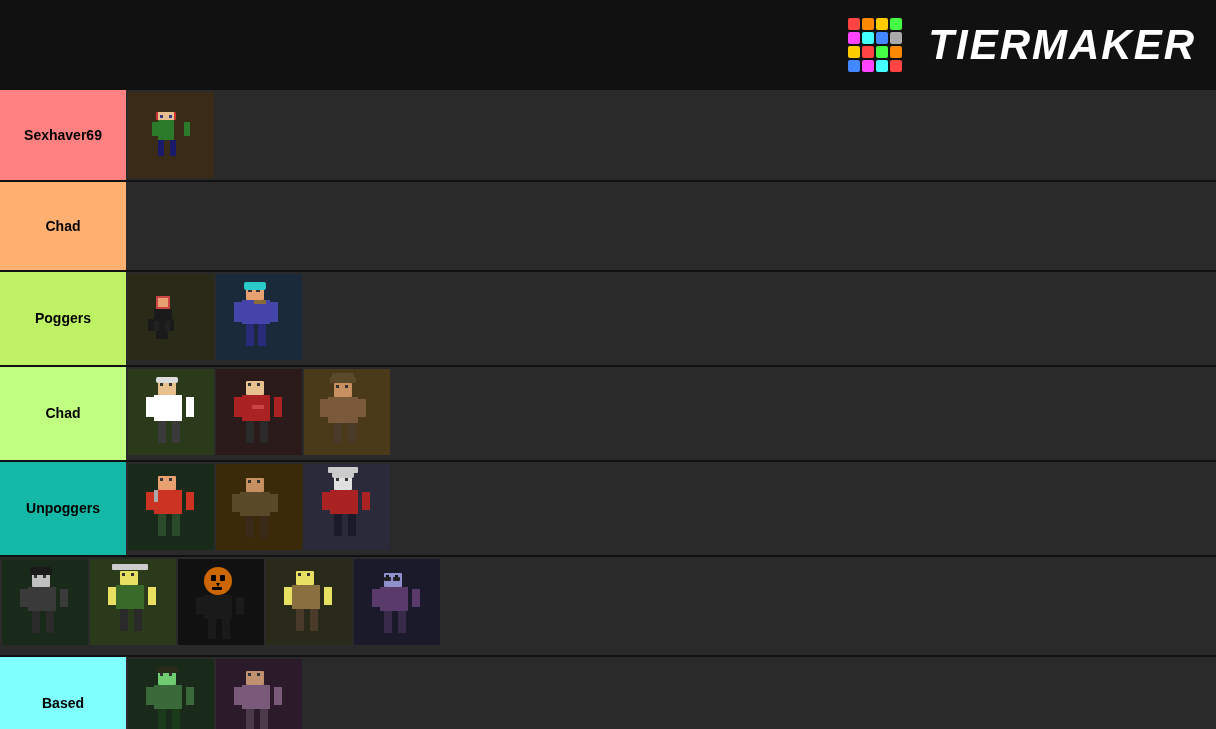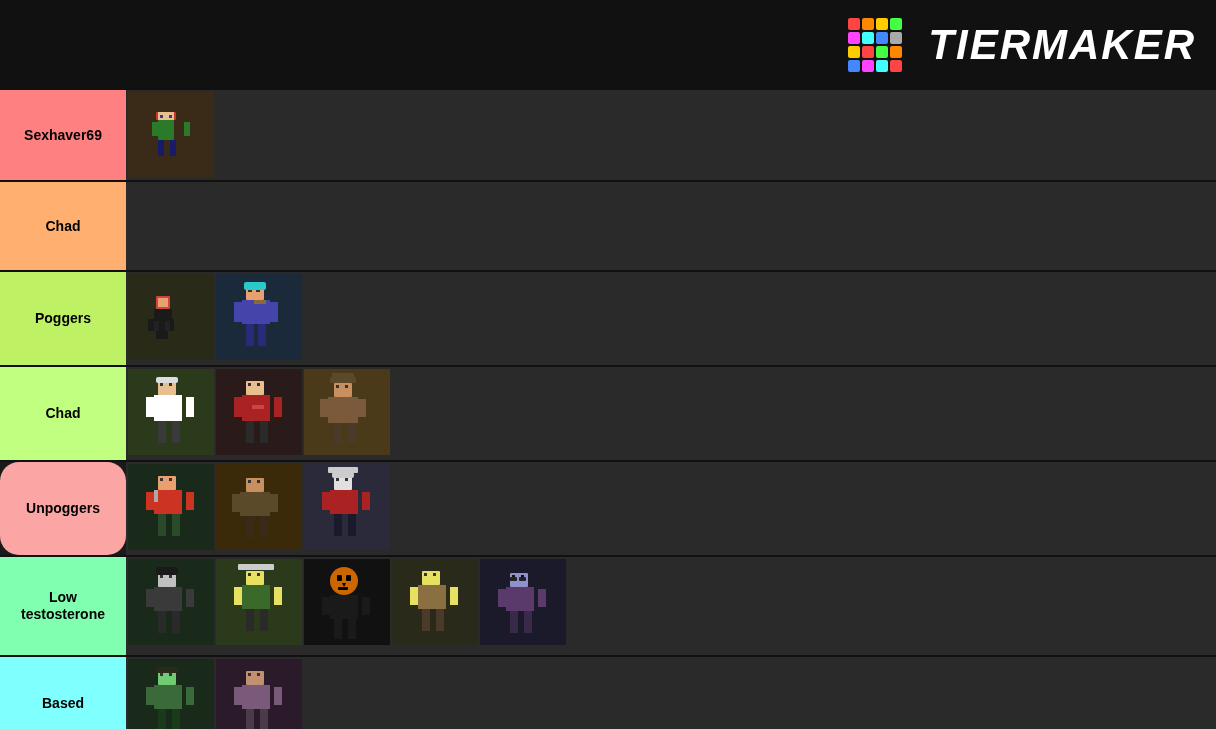--- a/index.html
+++ b/index.html
@@ -240,21 +240,21 @@
           <rect x="44" y="54" width="8" height="20" fill="#4a3a2a"></rect>
 
           <rect x="26" y="8" width="26" height="6" fill="#5a4a2a" rx="1"></rect>
           <rect x="28" y="4" width="22" height="5" fill="#5a4a2a" rx="1"></rect>
         </svg>
       </div>
     </div>
   </div>
 
   <div class="tier-row" style="min-height:95px">
-    <div class="tier-label" style="background:#fca5a5;border-radius:19px;">
+    <div class="tier-label" style="background:#14b8a6;">
       <span>Unpoggers</span>
     </div>
     <div class="tier-content">
 
       <div class="tier-item">
         <svg class="char-svg" viewBox="0 0 86 86">
           <rect width="86" height="86" fill="#1a2a1a"></rect>
           <rect x="30" y="12" width="18" height="14" fill="#e8a070" rx="1"></rect>
           <rect x="32" y="14" width="3" height="3" fill="#333"></rect>
           <rect x="41" y="14" width="3" height="3" fill="#333"></rect>
@@ -296,23 +296,20 @@
 
           <rect x="28" y="8" width="22" height="6" fill="#cccccc" rx="2"></rect>
 
           <rect x="24" y="3" width="30" height="6" fill="#cccccc" rx="1"></rect>
         </svg>
       </div>
     </div>
   </div>
 
   <div class="tier-row" style="min-height:100px">
-    <div class="tier-label" style="background:#80ffb0;">
-      <span>Low testosterone</span>
-    </div>
     <div class="tier-content">
 
       <div class="tier-item">
         <svg class="char-svg" viewBox="0 0 86 86">
           <rect width="86" height="86" fill="#1a2a1a"></rect>
           <rect x="30" y="14" width="18" height="14" fill="#c0c0c0" rx="1"></rect>
           <rect x="32" y="16" width="3" height="3" fill="#333"></rect>
           <rect x="41" y="16" width="3" height="3" fill="#333"></rect>
           <rect x="26" y="28" width="28" height="24" fill="#3a3a3a"></rect>
           <rect x="18" y="30" width="8" height="18" fill="#3a3a3a"></rect>

